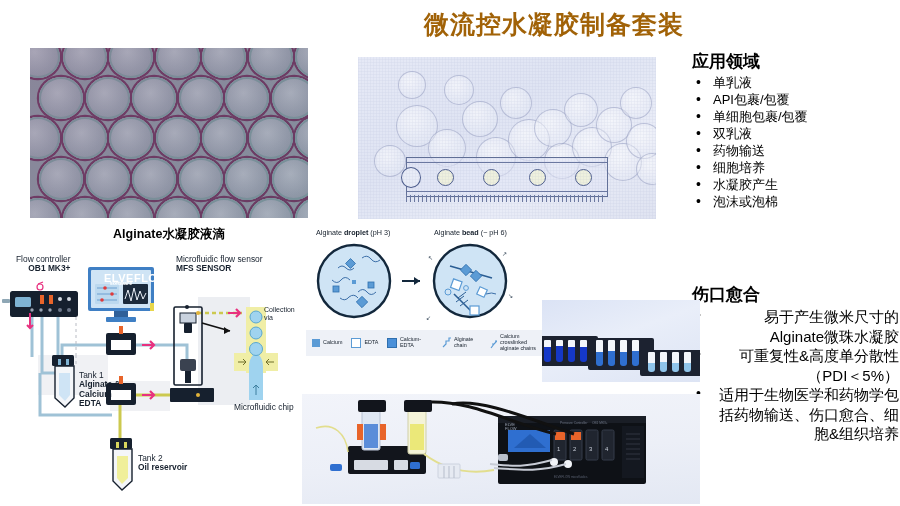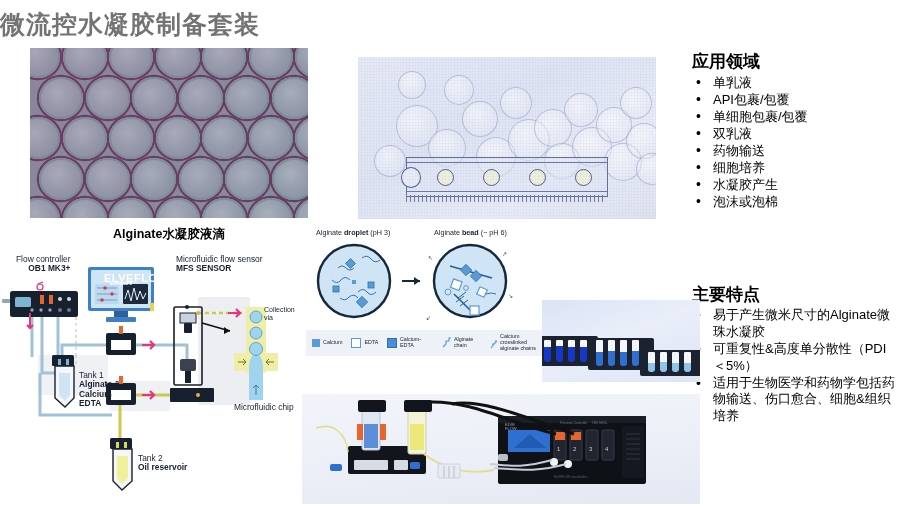--- a/index.html
+++ b/index.html
@@ -1,21 +1,21 @@
 <!DOCTYPE html>
 <html><head>
 <meta charset="utf-8">
 <style>
   html,body{margin:0;padding:0;background:#fff;}
   body{width:900px;height:506px;position:relative;overflow:hidden;
        font-family:"Liberation Sans","DejaVu Sans",sans-serif;color:#000;}
 
   
-  .title{position:absolute;left:0;top:8px;width:660px;text-align:left;
-         font-size:25px;font-weight:bold;letter-spacing:1px;color:#737373;}
+  .title{position:absolute;left:0;top:8px;width:660px;text-align:right;
+         font-size:25px;font-weight:bold;letter-spacing:1px;color:#a16207;padding-left:24px;}
 
   
   .microgr{position:absolute;left:30px;top:48px;width:278px;height:170px;
            overflow:hidden;background:#8d96a3;}
   .microgr .grid{position:absolute;left:-14px;top:-12px;width:320px;height:200px;}
   .mcirc{position:absolute;width:44px;height:42px;border-radius:50%;
          background:radial-gradient(circle at 42% 38%,#b3bcc6 0%,#9aa4b1 55%,#8b94a1 100%);
          box-shadow:0 0 0 2.2px #6f3b63, inset 0 0 0 2px #7e9aa0;}
   .microgr .wash{position:absolute;inset:0;
          background:linear-gradient(135deg,rgba(120,60,110,.18),rgba(60,70,100,.10));}
@@ -41,21 +41,21 @@
   .caption{position:absolute;left:30px;top:226px;width:278px;text-align:center;
            font-size:12.5px;font-weight:bold;}
 
   
   .rcol{position:absolute;left:692px;top:50px;width:205px;}
   .rhead{font-size:17px;font-weight:bold;margin:0 0 1px 0;}
   ul.rlist{list-style:none;margin:0 0 0 0;padding:0;}
   ul.rlist li{position:relative;padding-left:21px;font-size:13px;line-height:1.31;}
   ul.rlist li:before{content:"•";position:absolute;left:4px;top:-1px;font-size:14px;}
   .rcol2{position:absolute;left:692px;top:283px;width:207px;}
-  .rcol2 ul.rlist li{font-size:13px;line-height:1.30;}
+  .rcol2 ul.rlist li{font-size:15px;line-height:1.30;text-align:right;}
 
   
   .schem{position:absolute;left:2px;top:255px;width:300px;height:250px;}
   .sv{position:absolute;left:0;top:0;}
   .slabel{position:absolute;font-size:8.4px;color:#17212e;
           font-family:"Liberation Sans",sans-serif;line-height:1.12;}
   .sl-strong{font-weight:bold;}
 
   
   .mech{position:absolute;left:302px;top:226px;width:250px;height:140px;}
@@ -166,21 +166,21 @@
       <li>单细胞包裹/包覆</li>
       <li>双乳液</li>
       <li>药物输送</li>
       <li>细胞培养</li>
       <li>水凝胶产生</li>
       <li>泡沫或泡棉</li>
     </ul>
 </div>
 
 <div class="rcol2">
-  <div class="rhead">主要特点</div>
+  <div class="rhead">伤口愈合</div>
   <ul class="rlist" id="featlist">
       <li>易于产生微米尺寸的Alginate微珠水凝胶</li>
       <li>可重复性&amp;高度单分散性（PDI＜5%）</li>
       <li>适用于生物医学和药物学包括药物输送、伤口愈合、细胞&amp;组织培养</li>
     </ul>
 </div>
 
 <div class="schem">
   <svg class="sv" width="300" height="250" viewBox="0 0 300 250">
 

